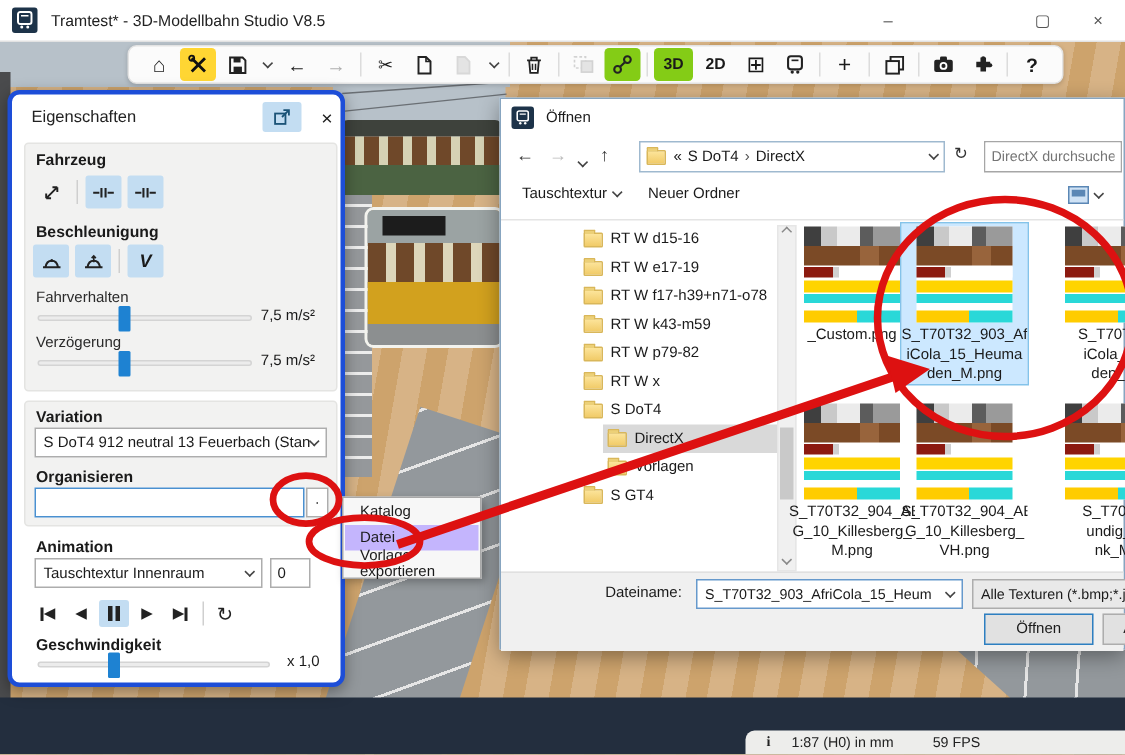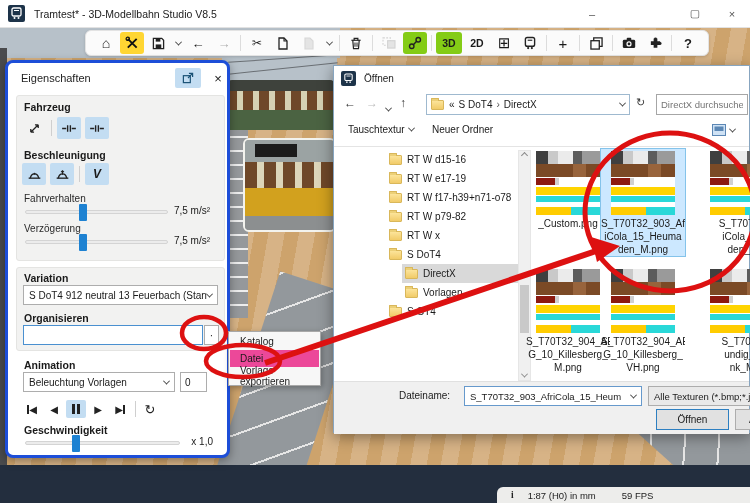--- a/index.html
+++ b/index.html
@@ -60,21 +60,21 @@
   .selbox{position:absolute;height:20px;background:#fff;border:1px solid #adadad;display:flex;align-items:center;justify-content:space-between;padding:0 5px;font-size:10px}
   .selbox .txt{white-space:nowrap;overflow:hidden;flex:1}
   .pbtn{position:absolute;width:20px;height:18px;display:flex;align-items:center;justify-content:center;font-size:10px;color:#222;border-radius:2px}
   .pbtn.on{background:#c3ddf2}
   .pbar{width:2.5px;height:10px;background:currentColor;margin:0 1.2px}
   .sbar{width:2px;height:9px;background:currentColor}
 
   
   .ctxmenu{position:absolute;left:228px;top:331px;width:93px;background:#f7f7f7;border:1px solid #a8a8a8;z-index:70;box-shadow:2px 2px 6px rgba(0,0,0,.3);padding:1px}
   .ctxmenu .mi{height:17px;display:flex;align-items:center;padding:0 10px;font-size:10px}
-  .ctxmenu .mi.hl{background:#ec4899}
+  .ctxmenu .mi.hl{background:#c4b5fd}
 
   
   .dialog{position:absolute;left:333px;top:65px;width:417px;height:368px;background:#fff;border:1px solid #87a5c0;z-index:55;box-shadow:0 4px 14px rgba(0,0,0,.4)}
   .dlg-title{position:absolute;left:0;top:0;width:100%;height:24px;display:flex;align-items:center}
   .dlg-title .applogo{width:15px;height:15px;margin:0 8px 0 7px}
   .navbtn{position:absolute;top:30px;font-size:12px;color:#333}
   .crumbbar{position:absolute;left:92px;top:28px;width:204px;height:21px;border:1px solid #9fb9cf;background:#fff;display:flex;align-items:center;padding:0 4px;font-size:10px}
   .searchbox{position:absolute;left:322px;top:28px;width:92px;height:21px;border:1px solid #a6a6a6;background:#fff}
   .searchbox input{width:100%;height:100%;border:none;outline:none;font-family:"Liberation Sans",sans-serif;font-size:9.5px;padding:0 4px;color:#333}
   .dtool{position:absolute;top:58px;font-size:10px;color:#1a1a1a;display:flex;align-items:center;gap:4px}
@@ -338,21 +338,21 @@
     <div class="selbox" style="left:15px;top:222px;width:195px">
       <span class="txt">S DoT4 912 neutral 13 Feuerbach (Standar</span>
       <span class="chev"></span>
     </div>
     <div class="blbl" style="left:16px;top:249px">Organisieren</div>
     <div class="abs" style="left:15px;top:262px;width:180px;height:20px;background:#fff;border:1px solid #4a90d0"></div>
     <div class="abs" style="left:196px;top:262px;width:15px;height:20px;background:#fff;border:1px solid #adadad;display:flex;align-items:center;justify-content:center">·</div>
 
     <div class="blbl" style="left:16px;top:296px">Animation</div>
     <div class="selbox" style="left:15px;top:309px;width:152px">
-      <span class="txt">Beleuchtung Vorlagen</span>
+      <span class="txt">Tauschtextur Innenraum</span>
       <span class="chev"></span>
     </div>
     <div class="abs" style="left:172px;top:309px;width:27px;height:20px;background:#fff;border:1px solid #adadad;display:flex;align-items:center;padding-left:4px">0</div>
     <div class="pbtn" style="left:14px;top:337px">
         <span class="sbar"></span>
         <span>◀</span>
       </div>
     <div class="pbtn" style="left:36px;top:337px">
         <span>◀</span>
       </div>
@@ -435,20 +435,26 @@
         </div>
       <div class="trow" style="padding-left:50px">
           <div class="inner">
             <span class="fico"></span>
             <span>RT W f17-h39+n71-o78</span>
           </div>
         </div>
       <div class="trow" style="padding-left:50px">
           <div class="inner">
             <span class="fico"></span>
+            <span>RT W k43-m59</span>
+          </div>
+        </div>
+      <div class="trow" style="padding-left:50px">
+          <div class="inner">
+            <span class="fico"></span>
             <span>RT W p79-82</span>
           </div>
         </div>
       <div class="trow" style="padding-left:50px">
           <div class="inner">
             <span class="fico"></span>
             <span>RT W x</span>
           </div>
         </div>
       <div class="trow" style="padding-left:50px">
@@ -513,21 +519,21 @@
         <div class="fline">VH.png</div>
     </div>
     <div class="fcard" style="left:366px;top:201px">
       <div class="thumb"></div>
       <div class="fline">S_T70T3</div>
         <div class="fline">undig_2</div>
         <div class="fline">nk_M</div>
     </div>
 
     <div class="dfoot"></div>
-    <div class="abs" style="left:65px;top:324px;width:60px;text-align:left;font-size:10px">Dateiname:</div>
+    <div class="abs" style="left:65px;top:324px;width:60px;text-align:center;font-size:10px">Dateiname:</div>
     <div class="combo" style="left:130px;top:320px;width:178px;border:1px solid #6699cc">
       <span style="white-space:nowrap;overflow:hidden">S_T70T32_903_AfriCola_15_Heum</span>
       <span class="chev"></span>
     </div>
     <div class="combo" style="left:314px;top:320px;width:110px;border:1px solid #adadad;background:#e9e9e9">
       <span style="white-space:nowrap;overflow:hidden">Alle Texturen (*.bmp;*.j</span>
     </div>
     <div class="btn default" style="left:322px;top:343px;width:73px">Öffnen</div>
     <div class="btn" style="left:401px;top:343px;width:40px">Ab</div>
   </div>

